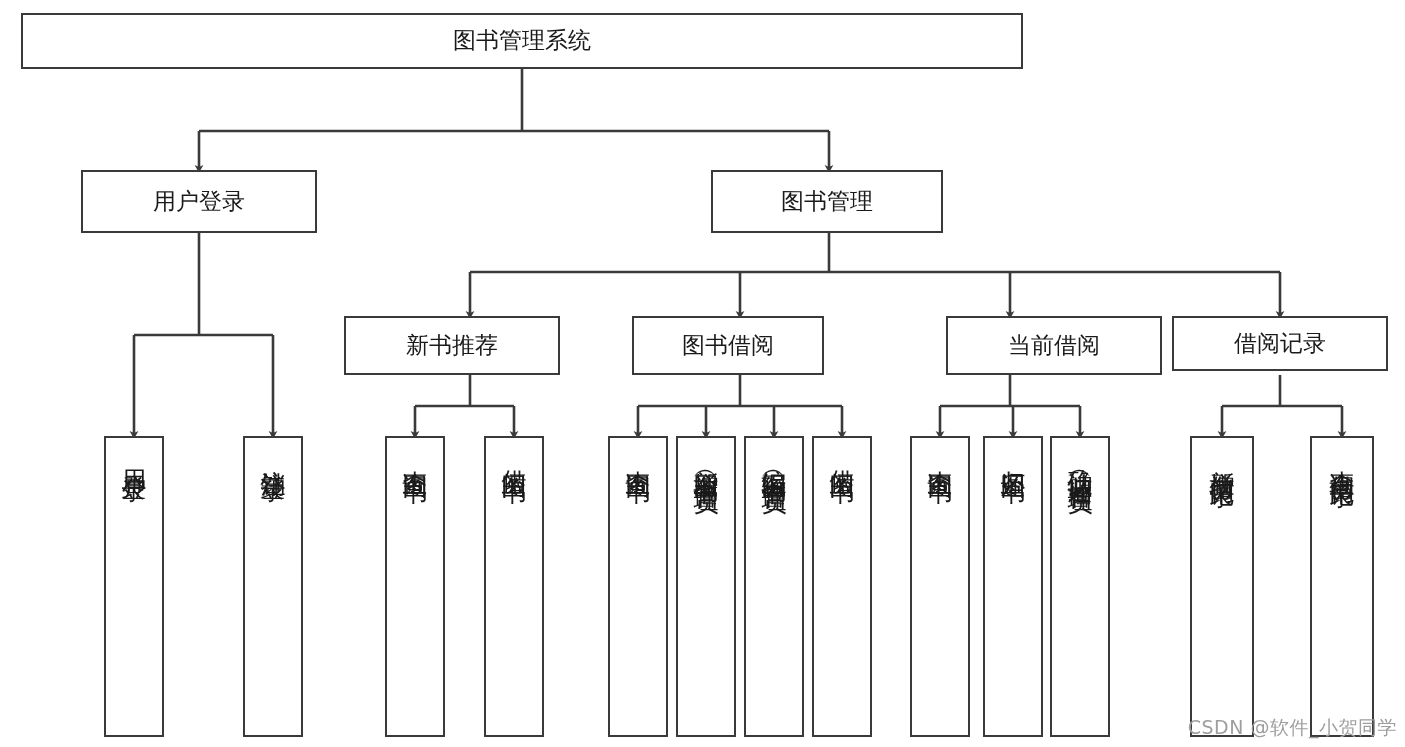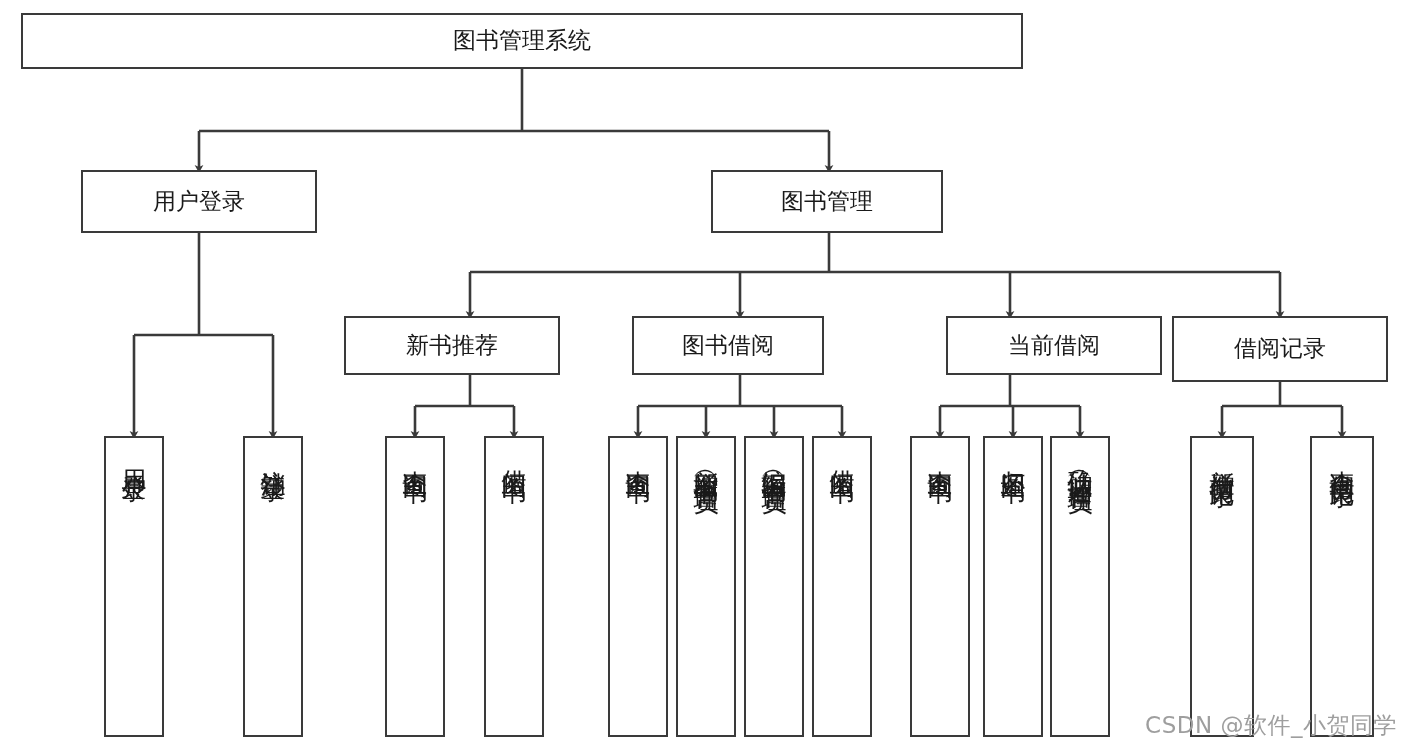--- a/index.html
+++ b/index.html
@@ -55,21 +55,21 @@
     writing-mode: vertical-rl;
     text-orientation: upright;
     font-size: 25px;
     letter-spacing: 3px;
     line-height: 1;
   }
   #watermark {
     position: absolute;
     right: 8px;
     bottom: 6px;
-    font-size: 23px;
+    font-size: 19px;
     color: #9e9e9e;
     font-family: "DejaVu Sans", "Liberation Sans", sans-serif;
     white-space: nowrap;
     letter-spacing: 0.5px;
   }
 </style>
 </head>
 <body>
 
 <div id="canvas">
@@ -128,21 +128,21 @@
       </div>
       <div class="node horiz" style="left: 344px; top: 316px; width: 216px; height: 59px;">
         <span class="label">新书推荐</span>
       </div>
       <div class="node horiz" style="left: 632px; top: 316px; width: 192px; height: 59px;">
         <span class="label">图书借阅</span>
       </div>
       <div class="node horiz" style="left: 902px; top: 316px; width: 216px; height: 59px; margin-left: 44px;">
         <span class="label">当前借阅</span>
       </div>
-      <div class="node horiz" style="left: 1172px; top: 316px; width: 216px; height: 66px; font-family: Liberation Serif, serif;">
+      <div class="node horiz" style="left: 1172px; top: 316px; width: 216px; height: 55px; font-family: Liberation Serif, serif;">
         <span class="label">借阅记录</span>
       </div>
       <div class="node vert" style="left: 104px; top: 436px; width: 60px; height: 301px;">
         <span class="label">用户登录</span>
       </div>
       <div class="node vert" style="left: 243px; top: 436px; width: 60px; height: 301px;">
         <span class="label">注销登录</span>
       </div>
       <div class="node vert" style="left: 385px; top: 436px; width: 60px; height: 301px;">
         <span class="label">查询图书</span>

